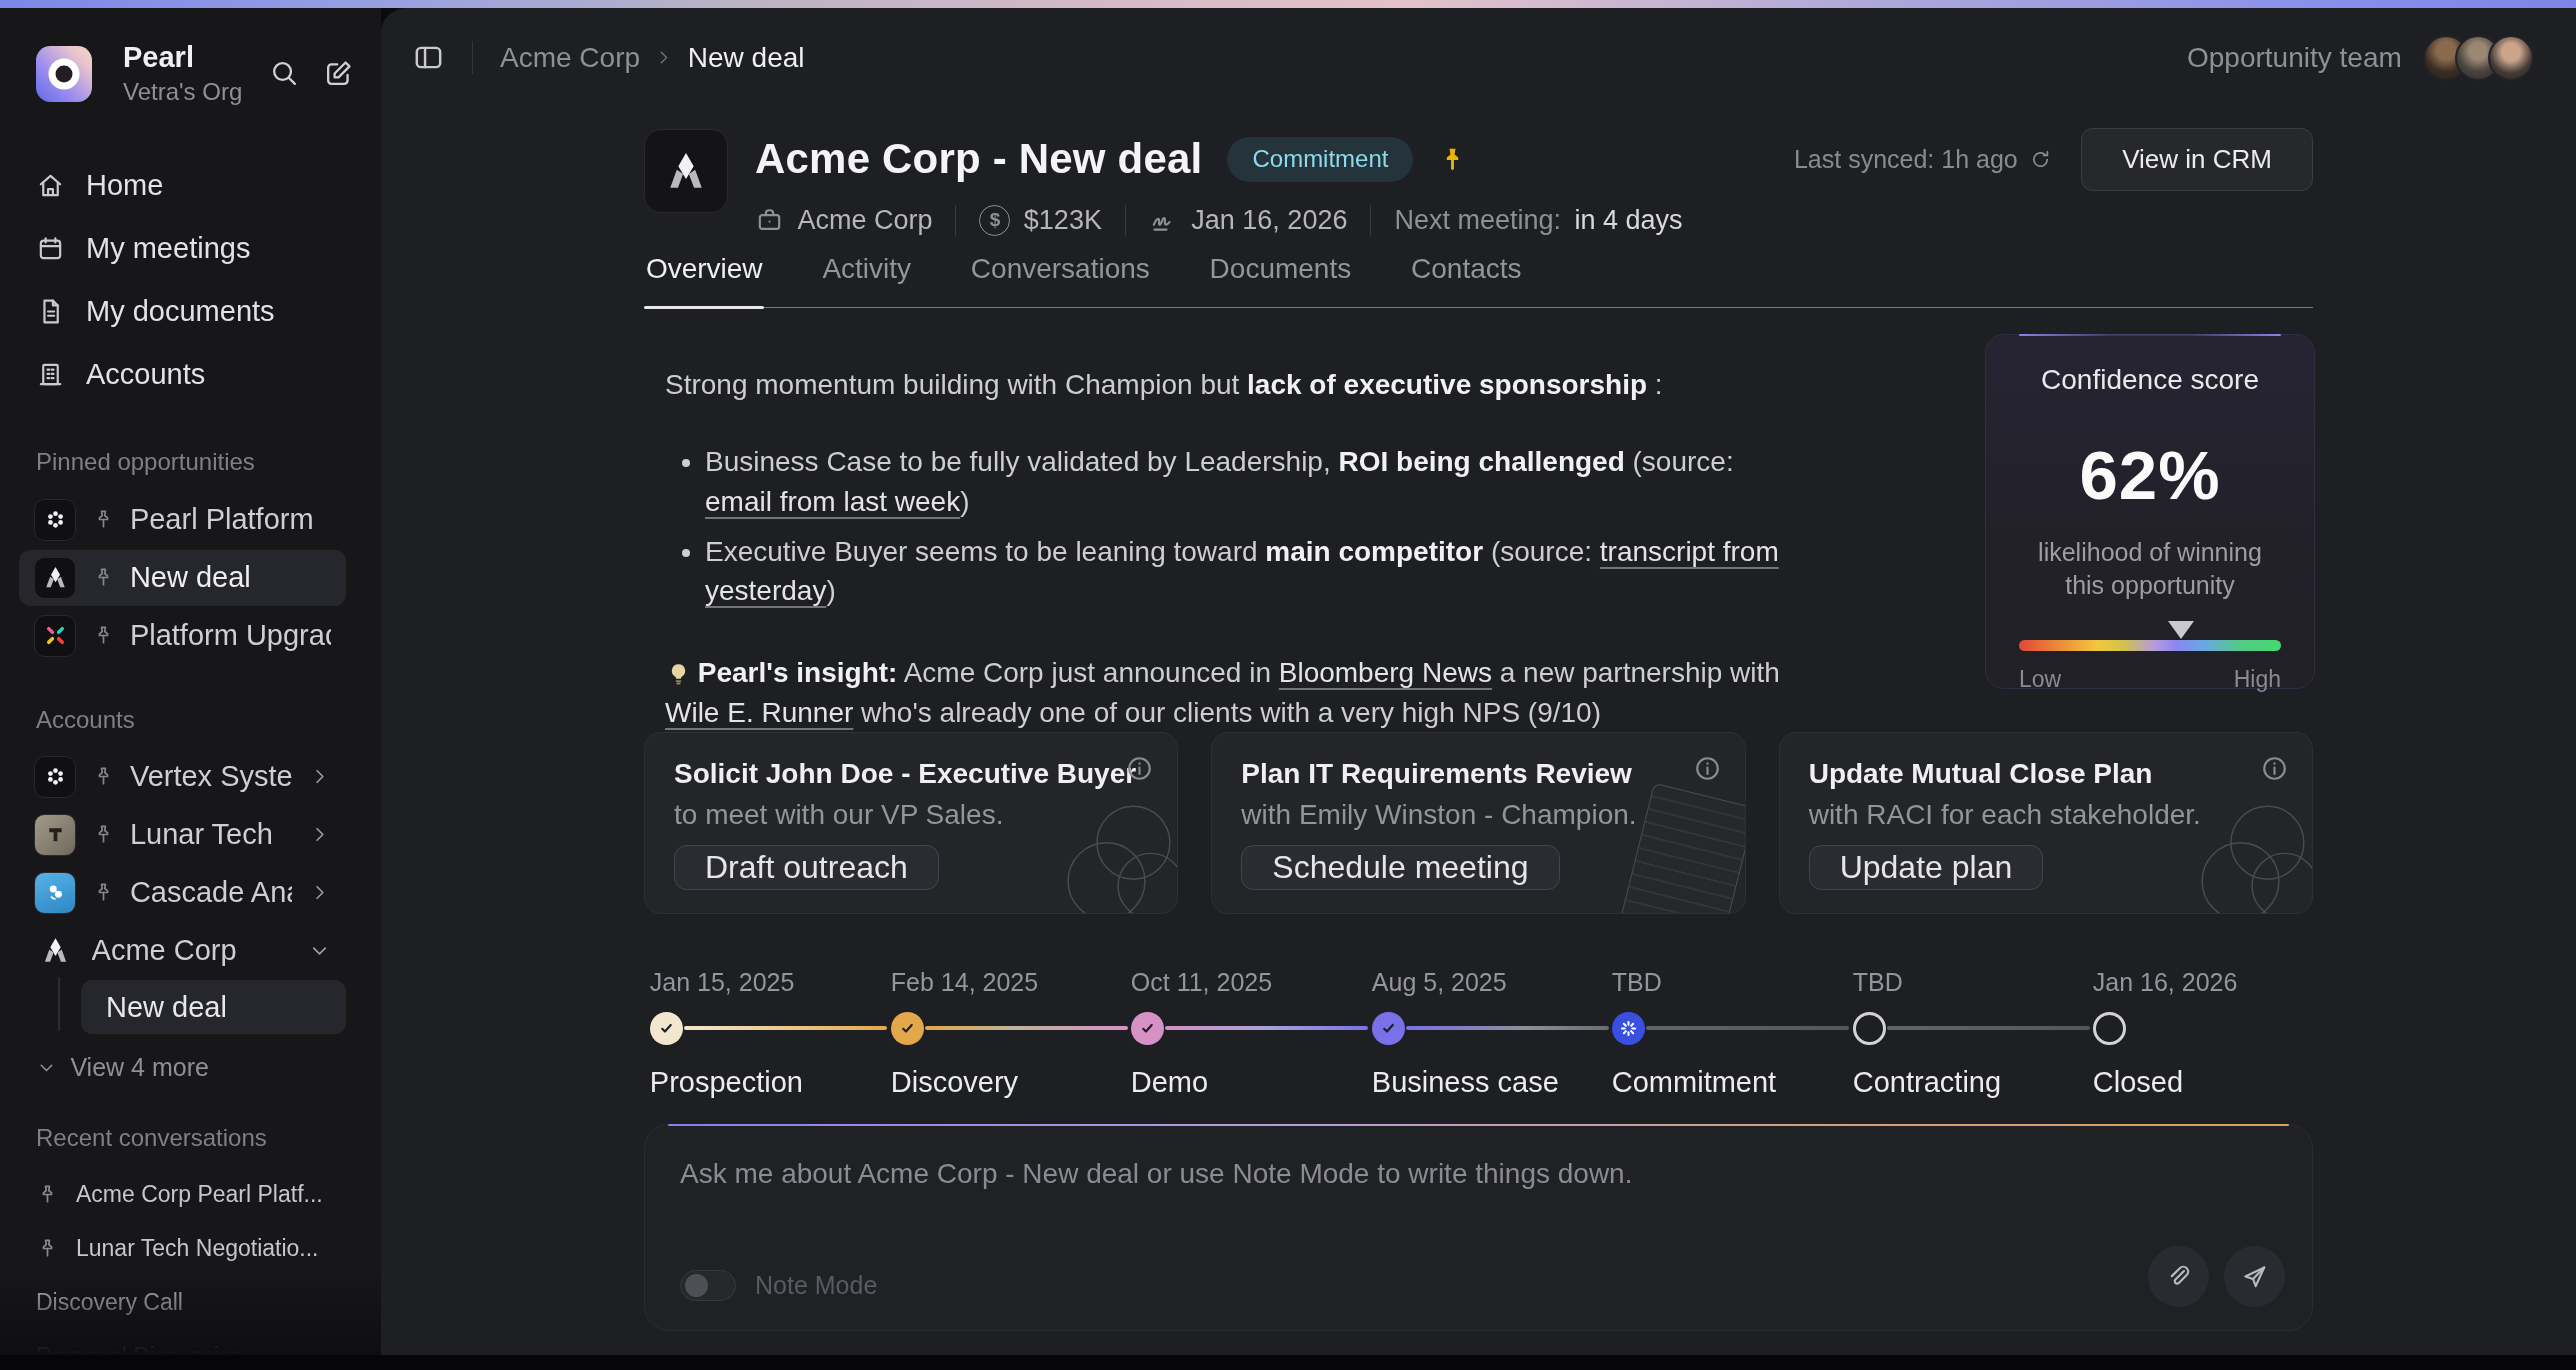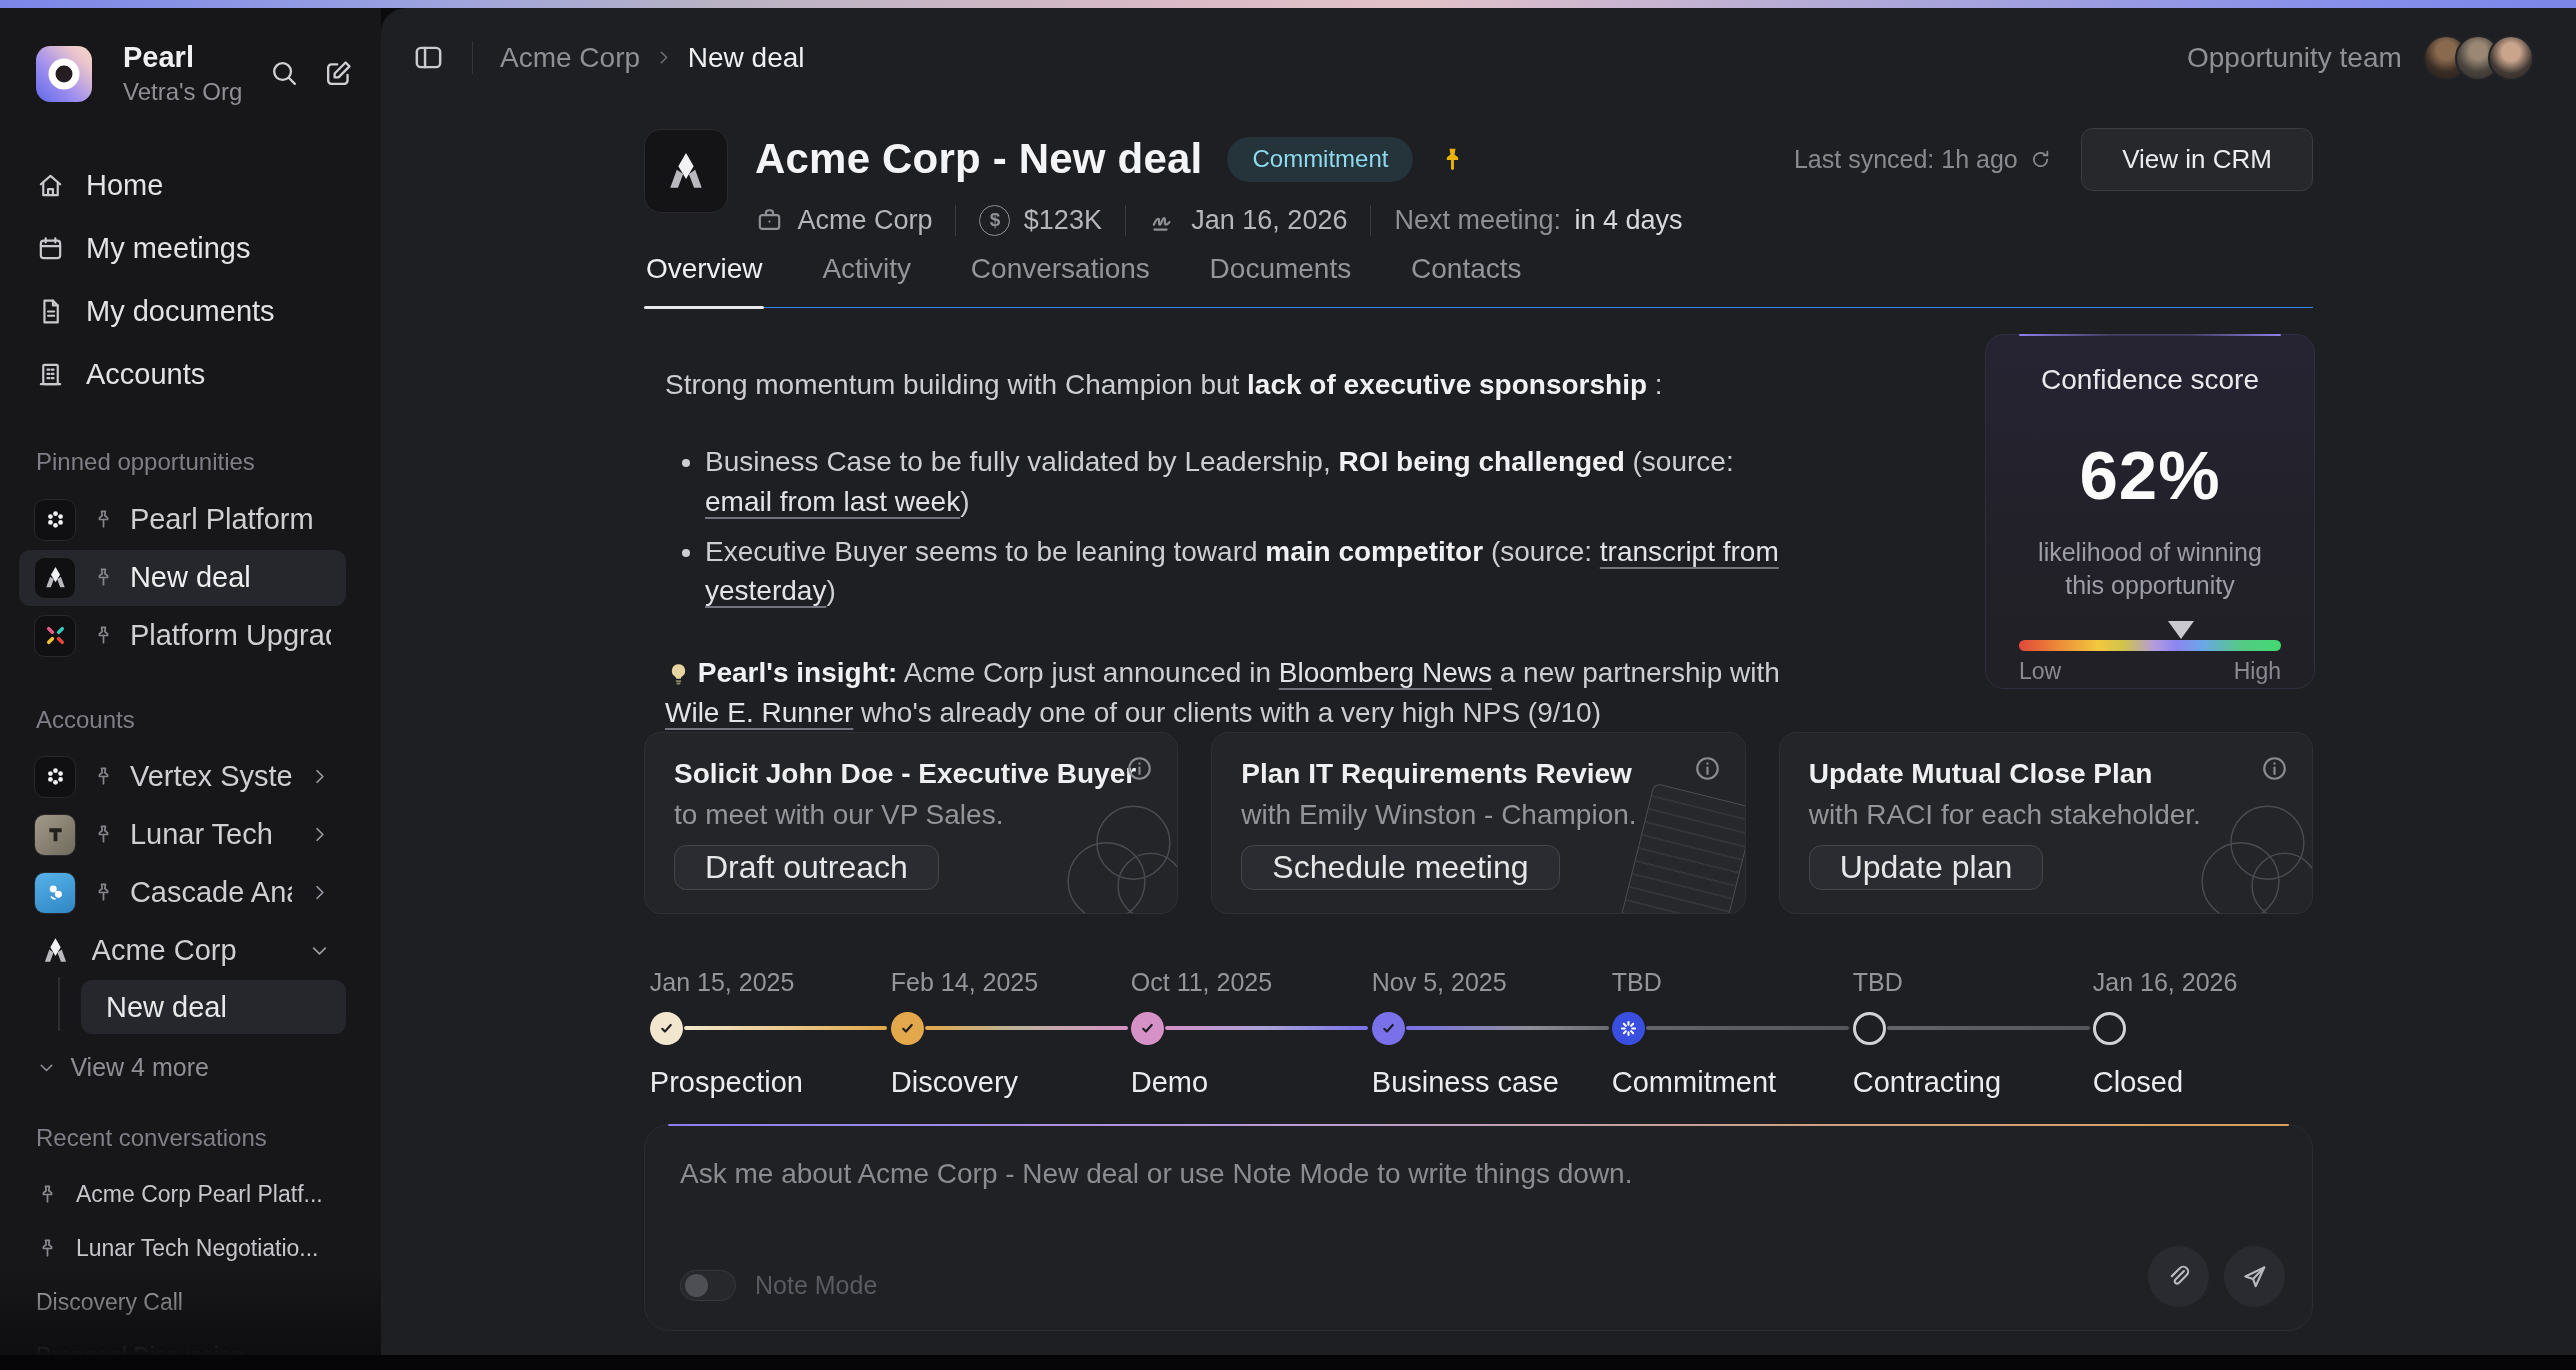--- a/index.html
+++ b/index.html
@@ -92,21 +92,21 @@
   .gen{margin-top:44px;font-size:23px;color:#74747c;display:flex;align-items:center;gap:13.4px}
   .gen .ic{color:#74747c;cursor:pointer}
 
   .confidence{position:absolute;left:1604px;top:326px;width:330px;height:355px;border-radius:19px;background:linear-gradient(180deg,#262433 0%,#222129 58%,#212026 100%);border:1px solid #302e40;padding:29px 33px;text-align:center}
   .conf-topline{position:absolute;top:-1px;left:10%;right:10%;height:1.9px;border-radius:1.9px}
   .conf-title{font-size:28px;color:#e9e9ec}
   .conf-value{font-size:69px;font-weight:700;margin-top:40px;color:#fbfbfc;letter-spacing:1px}
   .conf-cap{margin:21px auto 12px;font-size:25px;color:#9d9da5;line-height:1.32;max-width:240px}
   .conf-bar{position:relative;margin-top:38px;height:11.5px;border-radius:5.8px}
   .conf-marker{position:absolute;top:-19px;width:0;height:0;border-left:13.4px solid transparent;border-right:13.4px solid transparent;border-top:18px solid #c9c9cf}
-  .conf-scale{display:flex;justify-content:space-between;margin-top:7px;font-size:23px;color:#8a8a92}
+  .conf-scale{display:flex;justify-content:space-between;margin-top:15px;font-size:23px;color:#8a8a92}
 
   .cards{position:absolute;left:263px;top:724px;width:1669px;display:flex;gap:33px}
   .card{flex:1;height:182px;background:#242529;border:1px solid #2f3034;border-radius:17px;padding:25px 29px;position:relative;overflow:hidden}
   .card-title{font-size:28px;font-weight:700;color:#f0f0f2}
   .card-sub{font-size:28px;color:#94949b;margin-top:9.6px}
   .card-btn{position:absolute;left:29px;bottom:23px;height:45px;padding:0 30px;border-radius:12.5px;background:#2b2c31;border:1px solid #45464c;font-size:32px;color:#e6e6e9;display:flex;align-items:center;cursor:pointer;font-family:inherit}
   .info{position:absolute;top:21px;right:23px;color:#8a8a91;cursor:pointer}
   .deco{position:absolute;right:-13.4px;bottom:-21px;color:#4b4c53;pointer-events:none}
   .deco-paper{position:absolute;right:5.8px;bottom:-33px;width:105px;height:153px;border:1.9px solid #4b4c53;border-radius:7.7px;transform:rotate(14deg);background:repeating-linear-gradient(180deg,#27282c 0 11.5px,#33343a 11.5px 13.4px);pointer-events:none}
 
@@ -616,21 +616,21 @@
     <div class="tl-stage" style="left:481px">
       <div class="tl-date">Oct 11, 2025</div>
       <div class="tl-dot" style="background: rgb(214, 145, 199);">
           <svg class="ic ic18" viewBox="0 0 18 18" width="17" height="17">
             <use href="#i-check"></use>
           </svg>
         </div>
       <div class="tl-label">Demo</div>
     </div>
     <div class="tl-stage" style="left:722px">
-      <div class="tl-date">Nov 5, 2025</div>
+      <div class="tl-date">Aug 5, 2025</div>
       <div class="tl-dot" style="background: rgb(122, 113, 234);">
           <svg class="ic ic18" viewBox="0 0 18 18" width="17" height="17">
             <use href="#i-check"></use>
           </svg>
         </div>
       <div class="tl-label">Business case</div>
     </div>
     <div class="tl-stage" style="left:962px">
       <div class="tl-date">TBD</div>
       <div class="tl-dot current" style="background: rgb(58, 79, 224);">

